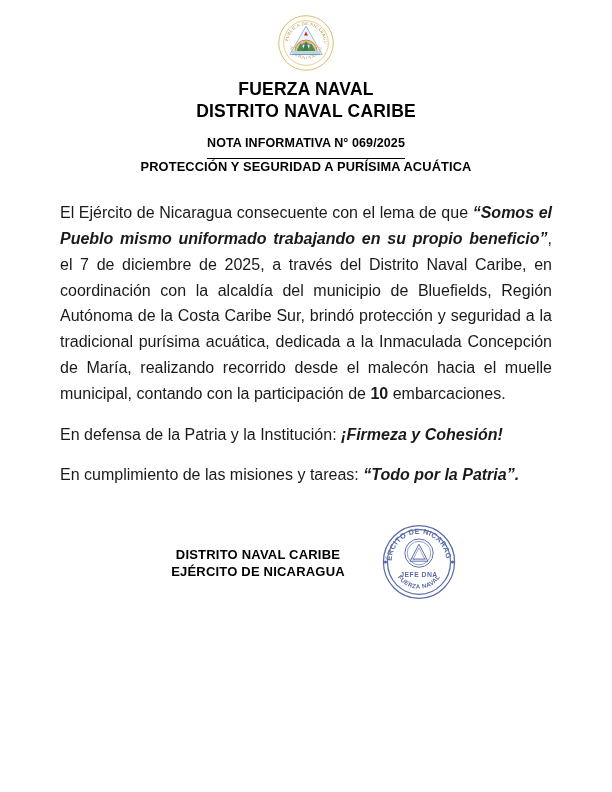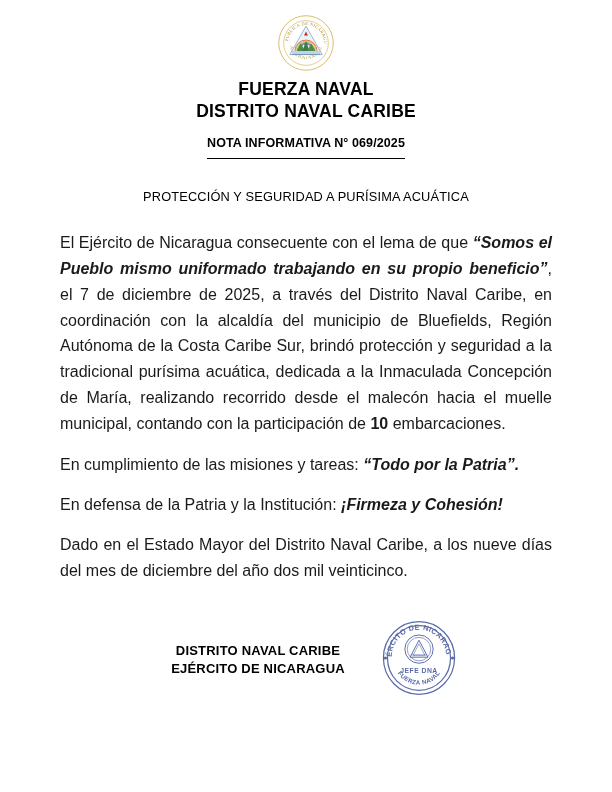--- a/index.html
+++ b/index.html
@@ -49,22 +49,21 @@
     font-weight: bold;
     margin-top: 13px;
     display: inline-block;
     border-bottom: 1.4px solid #000;
     padding-bottom: 8px;
     letter-spacing: 0.1px;
   }
 
   .subject {
     font-size: 12.8px;
-    font-weight: normal;
-    margin-top: 30px;
+    font-weight: bold;
     letter-spacing: 0.15px;
   }
 
   
   .body-wrap {
     margin: 0 60px;
     padding-top: 26px;
   }
 
   p.para {
@@ -158,25 +157,24 @@
       <span class="doc-number">NOTA INFORMATIVA N° 069/2025</span>
     </div>
 
     <div class="subject">PROTECCIÓN Y SEGURIDAD A PURÍSIMA ACUÁTICA</div>
   </div>
 
   <div class="body-wrap">
 
     <p class="para"><span>El Ejército de Nicaragua consecuente con el lema de que </span><span class="bi">“Somos el Pueblo mismo uniformado trabajando en su propio beneficio”</span><span>, el 7 de diciembre de 2025, a través del Distrito Naval Caribe, en coordinación con la alcaldía del municipio de Bluefields, Región Autónoma de la Costa Caribe Sur, brindó protección y seguridad a la tradicional purísima acuática, dedicada a la Inmaculada Concepción de María, realizando recorrido desde el malecón hacia el muelle municipal, contando con la participación de </span><span class="b">10</span><span> embarcaciones.</span></p>
 
+    <p class="para gap-sm"><span>En defensa de la Patria y la Institución: </span><span class="bi">¡Firmeza y Cohesión!</span></p>
+
     <p class="para gap-sm"><span>En cumplimiento de las misiones y tareas: </span><span class="bi">“Todo por la Patria”.</span></p>
 
-    <p class="para gap-sm"><span>En defensa de la Patria y la Institución: </span><span class="bi">¡Firmeza y Cohesión!</span></p>
-
-    <p class="para">Dado en el Estado Mayor del Distrito Naval Caribe, a los nueve días del mes de diciembre del año dos mil veinticinco.</p>
 
     <div class="signature-zone">
 
       <div class="signature-block">
         <span>DISTRITO NAVAL CARIBE</span>
         <span class="l2">EJÉRCITO DE NICARAGUA</span>
       </div>
 
       <svg class="seal" viewBox="0 0 100 94">
         <g fill="none" stroke="#5a6aa8" stroke-width="1.5">

